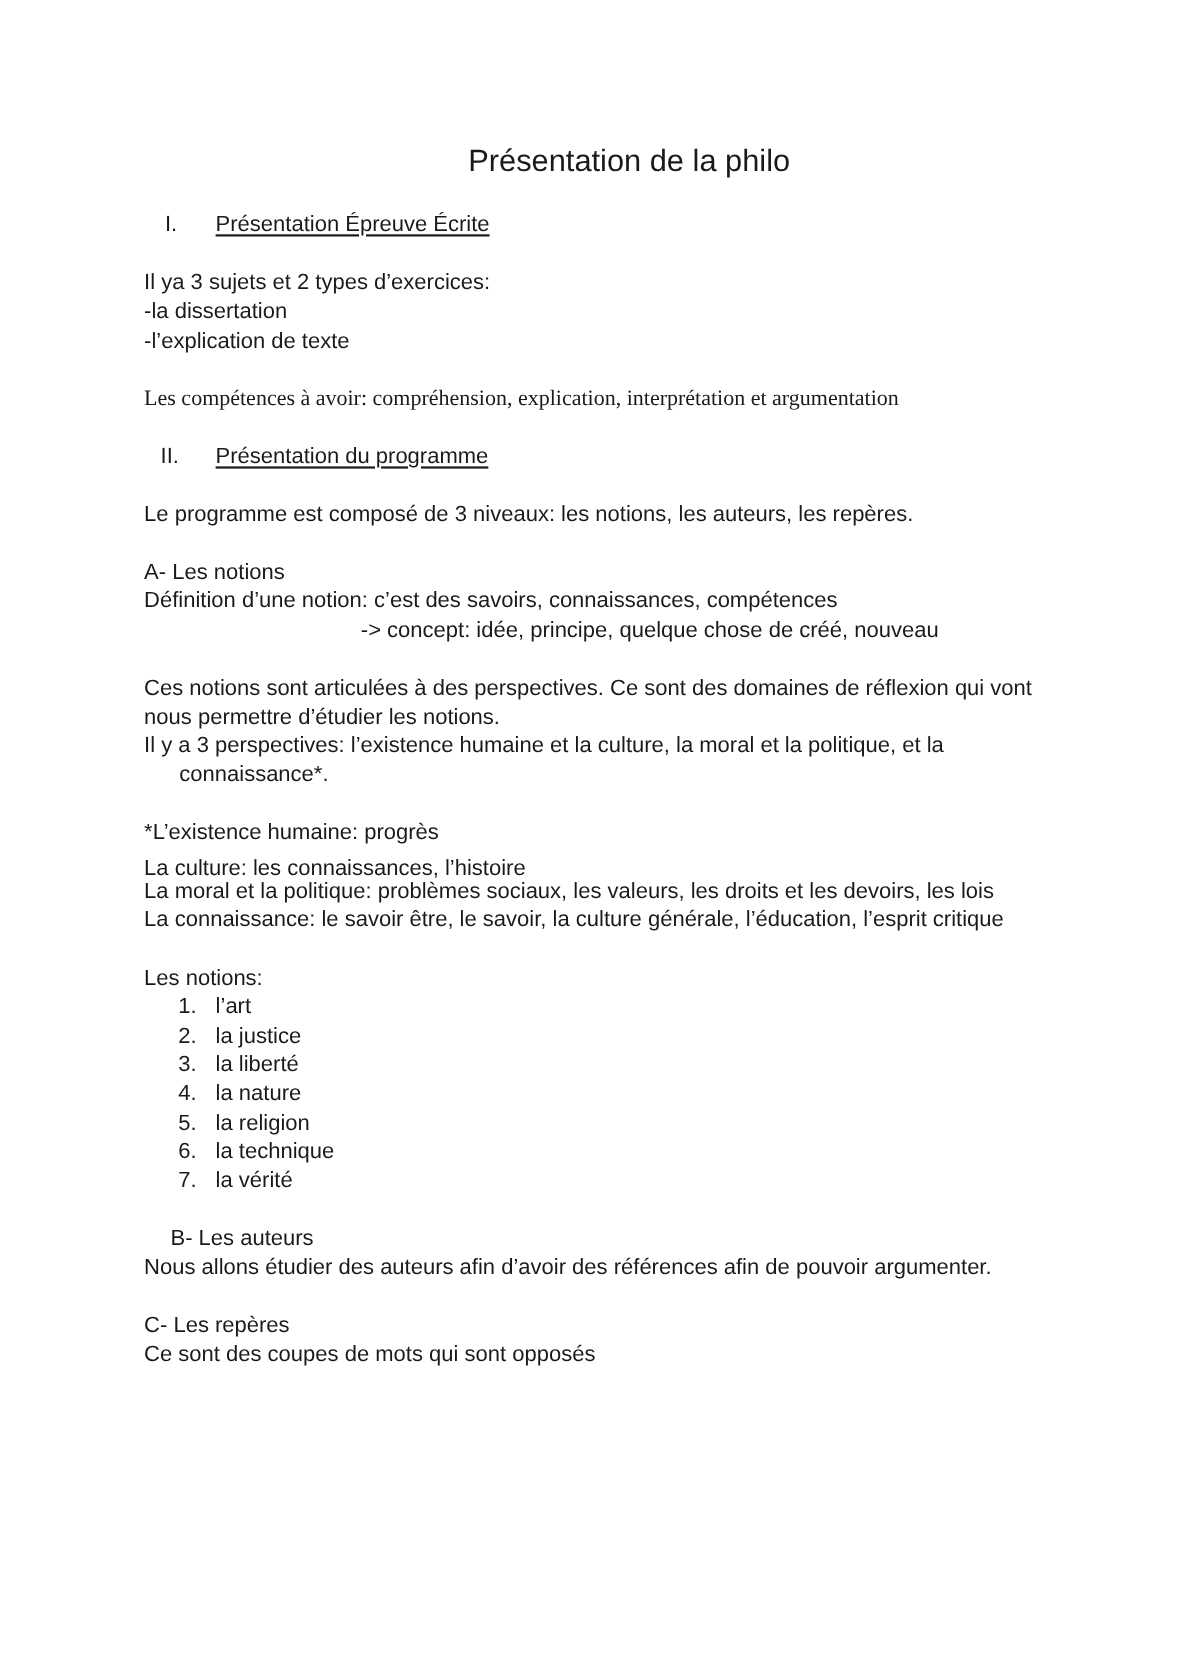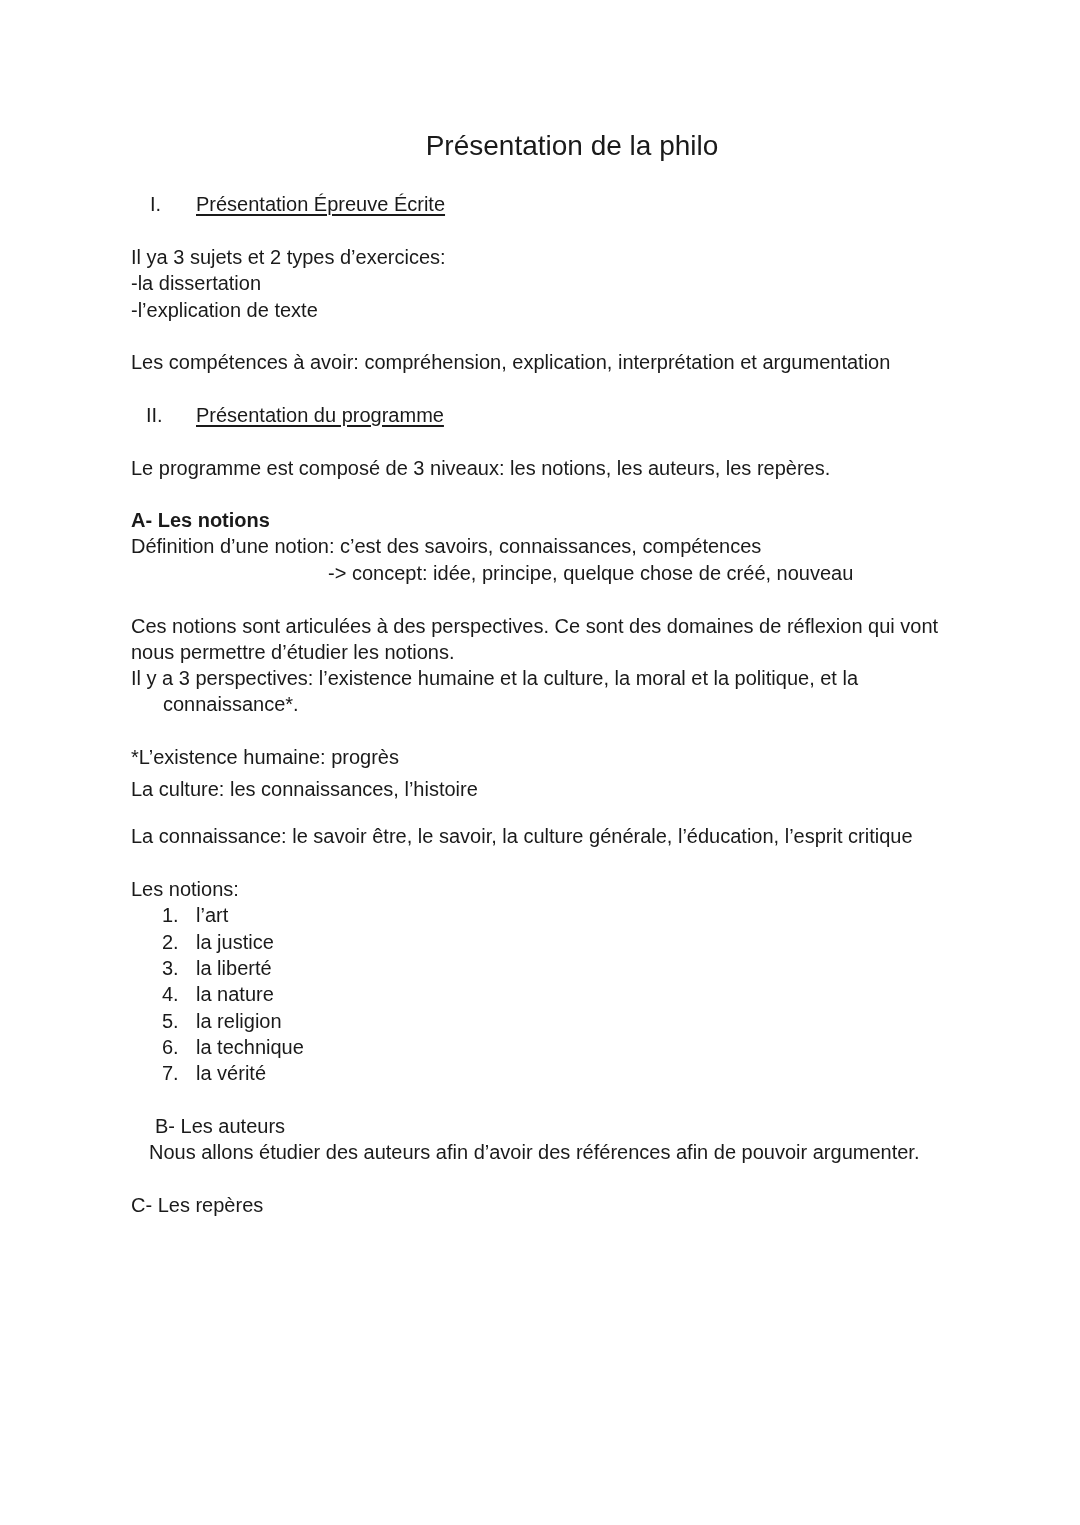--- a/index.html
+++ b/index.html
@@ -25,40 +25,41 @@
 
   <div class="heading" style="top:191px;left:0;width:1080px;">
     <span class="num" style="left:150px;">I.</span>
     <span class="text">Présentation Épreuve Écrite</span>
   </div>
 
   <div class="line" style="top:244px;">Il ya 3 sujets et 2 types d’exercices:</div>
   <div class="line" style="top:270px;">-la dissertation</div>
   <div class="line" style="top:297px;">-l’explication de texte</div>
 
-  <div class="line" style="top:349px;">Les compétences à avoir: compréhension, explication, interprétation et argumentation</div>
+  <div class="line" style="top:349px;font-family:Liberation Serif, serif;">Les compétences à avoir: compréhension, explication, interprétation et argumentation</div>
 
   <div class="heading" style="top:402px;left:0;width:1080px;">
     <span class="num" style="left:146px;">II.</span>
     <span class="text">Présentation du programme</span>
   </div>
 
   <div class="line" style="top:455px;">Le programme est composé de 3 niveaux: les notions, les auteurs, les repères.</div>
 
-  <div class="line" style="top:507px;font-weight:bold;">A- Les notions</div>
+  <div class="line" style="top:507px;">A- Les notions</div>
   <div class="line" style="top:533px;">Définition d’une notion: c’est des savoirs, connaissances, compétences</div>
   <div class="line indent" style="top:560px;">-&gt; concept: idée, principe, quelque chose de créé, nouveau</div>
 
   <div class="line" style="top:613px;">Ces notions sont articulées à des perspectives. Ce sont des domaines de réflexion qui vont</div>
   <div class="line" style="top:639px;">nous permettre d’étudier les notions.</div>
   <div class="line" style="top:665px;">Il y a 3 perspectives: l’existence humaine et la culture, la moral et la politique, et la</div>
   <div class="line" style="top:691px;margin-left:32px;">connaissance*.</div>
 
   <div class="line" style="top:744px;">*L’existence humaine: progrès</div>
   <div class="line" style="top:756px;margin-top:20px;">La culture: les connaissances, l’histoire</div>
+  <div class="line" style="top:797px;">La moral et la politique: problèmes sociaux, les valeurs, les droits et les devoirs, les lois</div>
   <div class="line" style="top:823px;">La connaissance: le savoir être, le savoir, la culture générale, l’éducation, l’esprit critique</div>
 
   <div class="line" style="top:876px;">Les notions:</div>
 
   <div class="list-item" style="top:902px;left:0;">
     <span class="num">1.</span>
     <span class="text">l’art</span>
   </div>
   <div class="list-item" style="top:929px;left:0;">
     <span class="num">2.</span>
@@ -79,16 +80,17 @@
   <div class="list-item" style="top:1034px;left:0;">
     <span class="num">6.</span>
     <span class="text">la technique</span>
   </div>
   <div class="list-item" style="top:1060px;left:0;">
     <span class="num">7.</span>
     <span class="text">la vérité</span>
   </div>
 
   <div class="line" style="top:1113px;margin-left:24px;">B- Les auteurs</div>
-  <div class="line" style="top:1139px;margin-left:18px;">Nous allons étudier des auteurs afin d’avoir des références afin de pouvoir argumenter.</div>
+  <div class="line" style="top:1139px;">Nous allons étudier des auteurs afin d’avoir des références afin de pouvoir argumenter.</div>
 
   <div class="line" style="top:1192px;">C- Les repères</div>
+  <div class="line" style="top:1218px;">Ce sont des coupes de mots qui sont opposés</div>
 </div>
 
 </body></html>

